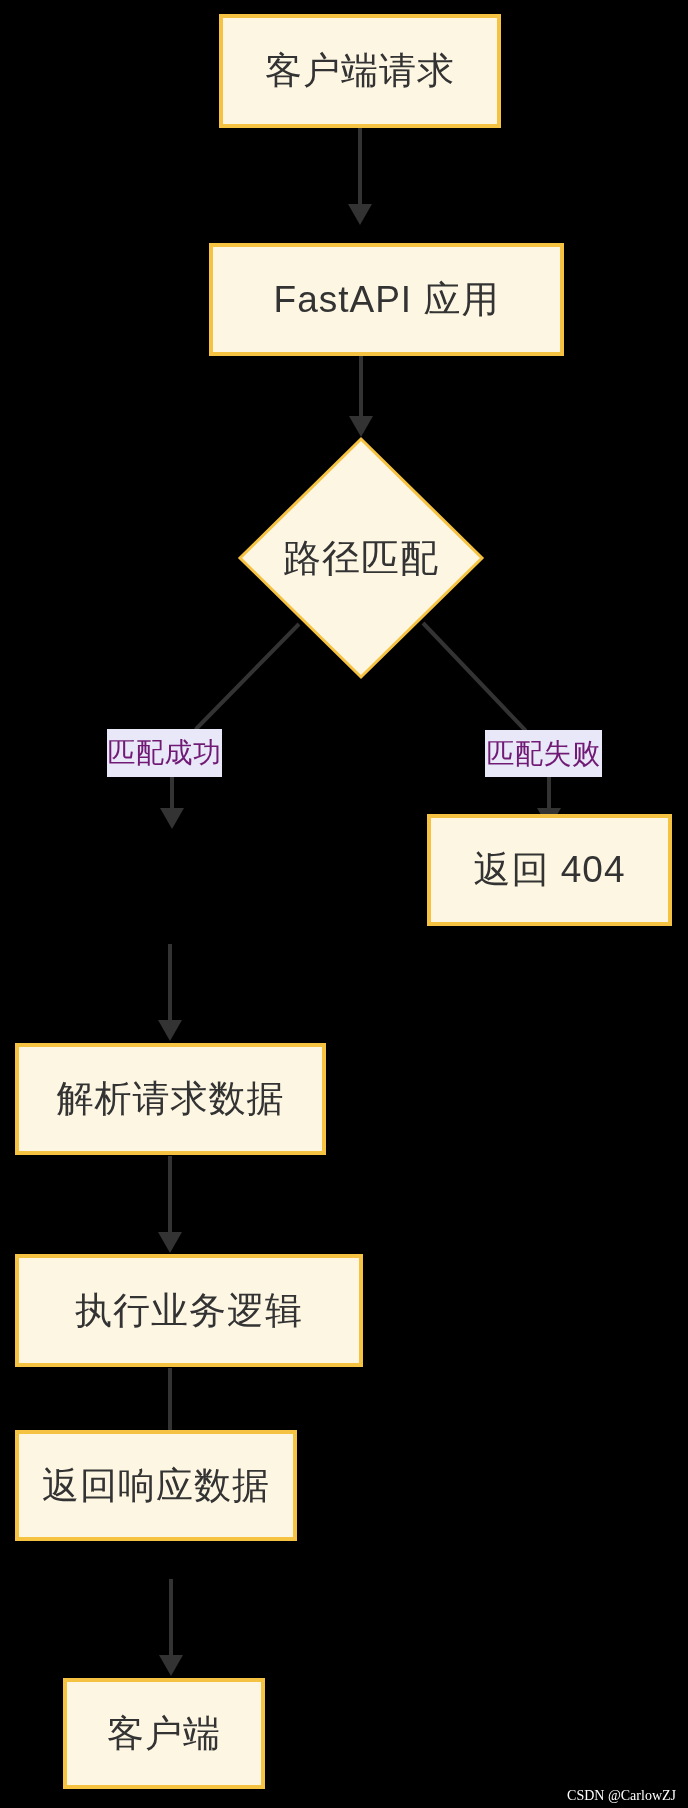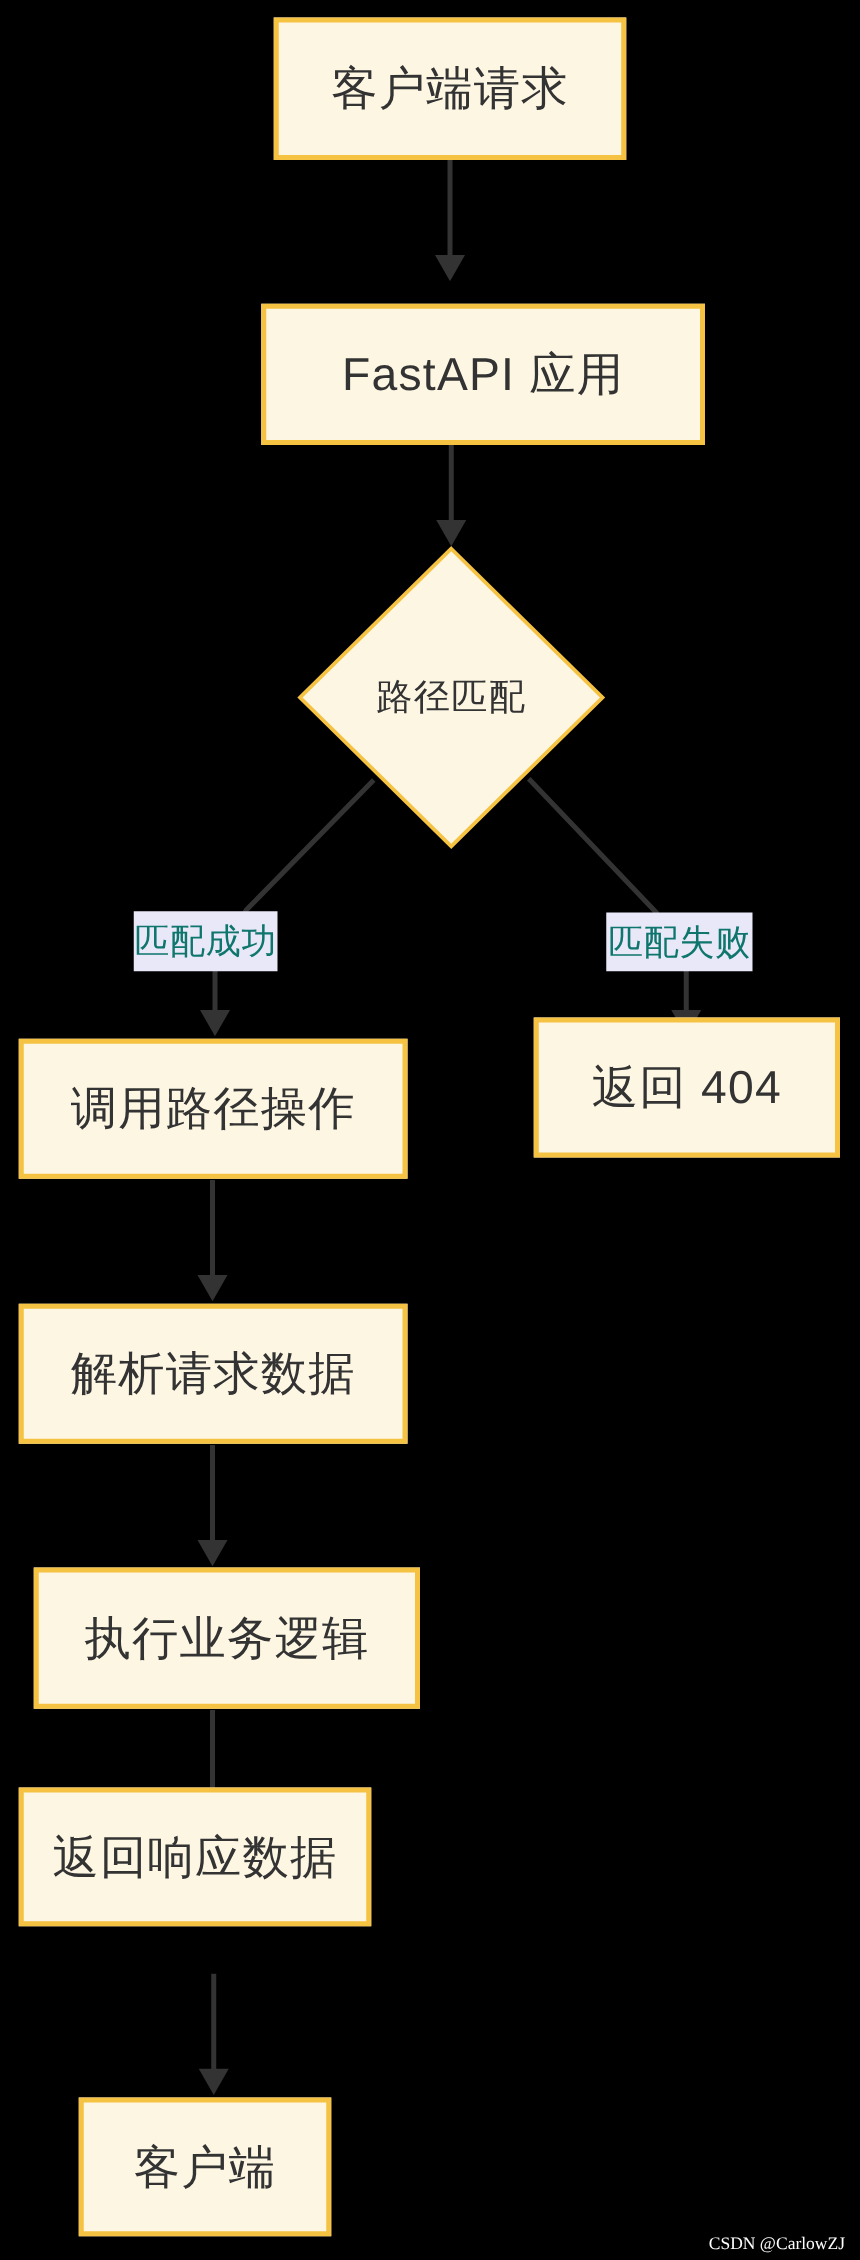--- a/index.html
+++ b/index.html
@@ -18,27 +18,27 @@
     box-sizing:border-box;
     display:flex;align-items:center;justify-content:center;
     color:#333333;
     font-size:37px;
     letter-spacing:1px;
     text-align:center;
   }
   .diamond-label{
     position:absolute;
     display:flex;align-items:center;justify-content:center;
-    color:#333333;font-size:29px;letter-spacing:1px;
+    color:#333333;font-size:38px;letter-spacing:1px;
     background:transparent;
   }
   .edge-label{
     position:absolute;
     background:#e8e8f8;
-    color:#0f766e;
+    color:#701a75;
     font-size:28px;
     letter-spacing:0.5px;
     display:flex;align-items:center;justify-content:center;
     box-sizing:border-box;
   }
   .watermark{
     position:absolute;
     right:12px;bottom:4px;
     color:#ffffff;
     font-family:Liberation Serif, serif;
@@ -82,33 +82,30 @@
   </div>
 
   <div class="node" style="left:209px;top:243px;width:355px;height:113px">
     <span>FastAPI 应用</span>
   </div>
 
   <div class="diamond-label" style="left:261px;top:540px;width:200px;height:36px">
     <span>路径匹配</span>
   </div>
 
-  <div class="node" style="left:15px;top:831px;width:311px;height:112px">
-    <span>调用路径操作</span>
-  </div>
 
   <div class="node" style="left:427px;top:814px;width:245px;height:112px">
     <span>返回 404</span>
   </div>
 
   <div class="node" style="left:15px;top:1043px;width:311px;height:112px">
     <span>解析请求数据</span>
   </div>
 
-  <div class="node" style="left:27px;top:1254px;width:309px;height:113px">
+  <div class="node" style="left:15px;top:1254px;width:348px;height:113px">
     <span>执行业务逻辑</span>
   </div>
 
   <div class="node" style="left:15px;top:1430px;width:282px;height:111px">
     <span>返回响应数据</span>
   </div>
 
   <div class="node" style="left:63px;top:1678px;width:202px;height:111px">
     <span>客户端</span>
   </div>

